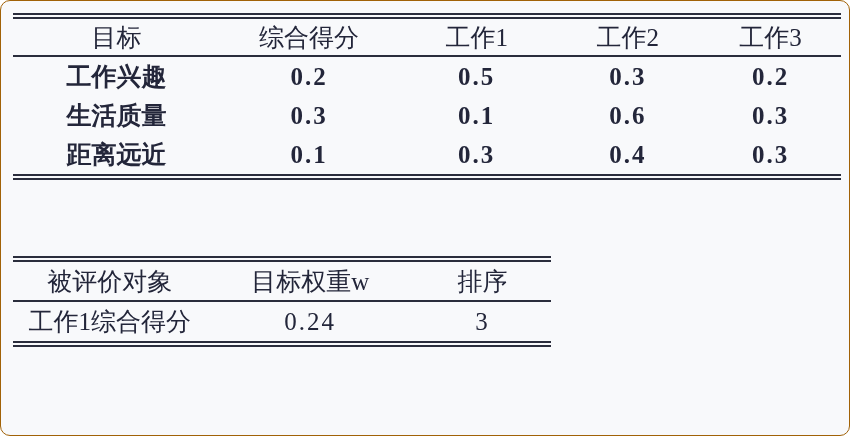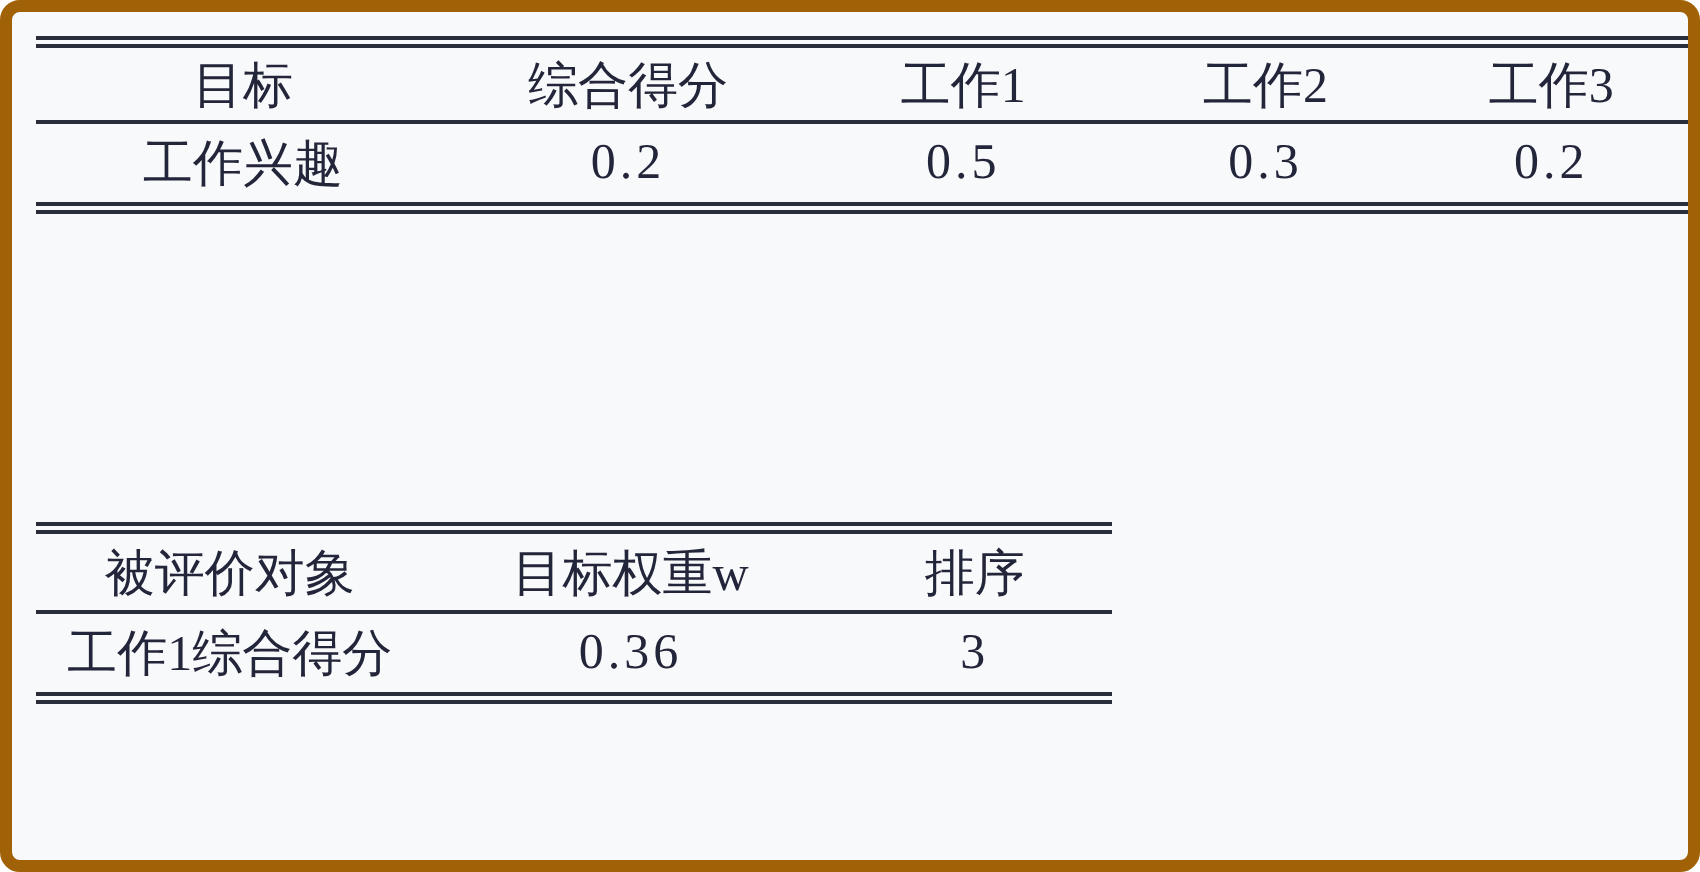--- a/index.html
+++ b/index.html
@@ -6,21 +6,21 @@
     margin: 0;
     padding: 0;
     background: #ffffff;
     font-family: "Liberation Serif", "DejaVu Serif", serif;
   }
   .stage {
     position: relative;
     width: 850px;
     height: 436px;
     background: #f8f9fb;
-    border: 6px solid #a16207;
+    border: 1px solid #a16207;
     border-radius: 10px;
     box-sizing: border-box;
     overflow: hidden;
     color: #262938;
   }
   table {
     position: absolute;
     border-collapse: collapse;
     table-layout: fixed;
     border-top: 6px double #2a2d3c;
@@ -39,21 +39,21 @@
   thead th {
     border-bottom: 2px solid #2a2d3c;
   }
   
   .t-weights {
     left: 12px;
     top: 12px;
     width: 828px;
   }
   .t-weights thead th { height: 36px; }
-  .t-weights tbody td { height: 39px; }
+  .t-weights tbody td { height: 39px; font-weight: bold; }
   
   .t-scores {
     left: 12px;
     top: 255px;
     width: 538px;
   }
   .t-scores thead th { height: 38px; }
   .t-scores tbody td { height: 39px; }
   .num { letter-spacing: 2px; }
 </style>
@@ -80,38 +80,52 @@
       </tr>
     </thead>
     <tbody>
       <tr>
         <td>工作兴趣</td>
         <td class="num">0.2</td>
         <td class="num">0.5</td>
         <td class="num">0.3</td>
         <td class="num">0.2</td>
       </tr>
+      <tr>
+        <td>生活质量</td>
+        <td class="num">0.3</td>
+        <td class="num">0.1</td>
+        <td class="num">0.6</td>
+        <td class="num">0.3</td>
+      </tr>
+      <tr>
+        <td>距离远近</td>
+        <td class="num">0.1</td>
+        <td class="num">0.3</td>
+        <td class="num">0.4</td>
+        <td class="num">0.3</td>
+      </tr>
     </tbody>
   </table>
 
   <table class="t-scores">
     <colgroup>
       <col style="width:36%">
       <col style="width:38.5%">
       <col style="width:25.5%">
     </colgroup>
     <thead>
       <tr>
         <th>被评价对象</th>
         <th>目标权重w</th>
         <th>排序</th>
       </tr>
     </thead>
     <tbody>
       <tr>
         <td>工作1综合得分</td>
-        <td class="num">0.36</td>
+        <td class="num">0.24</td>
         <td class="num">3</td>
       </tr>
     </tbody>
   </table>
 
 </div>
 
 </body></html>

